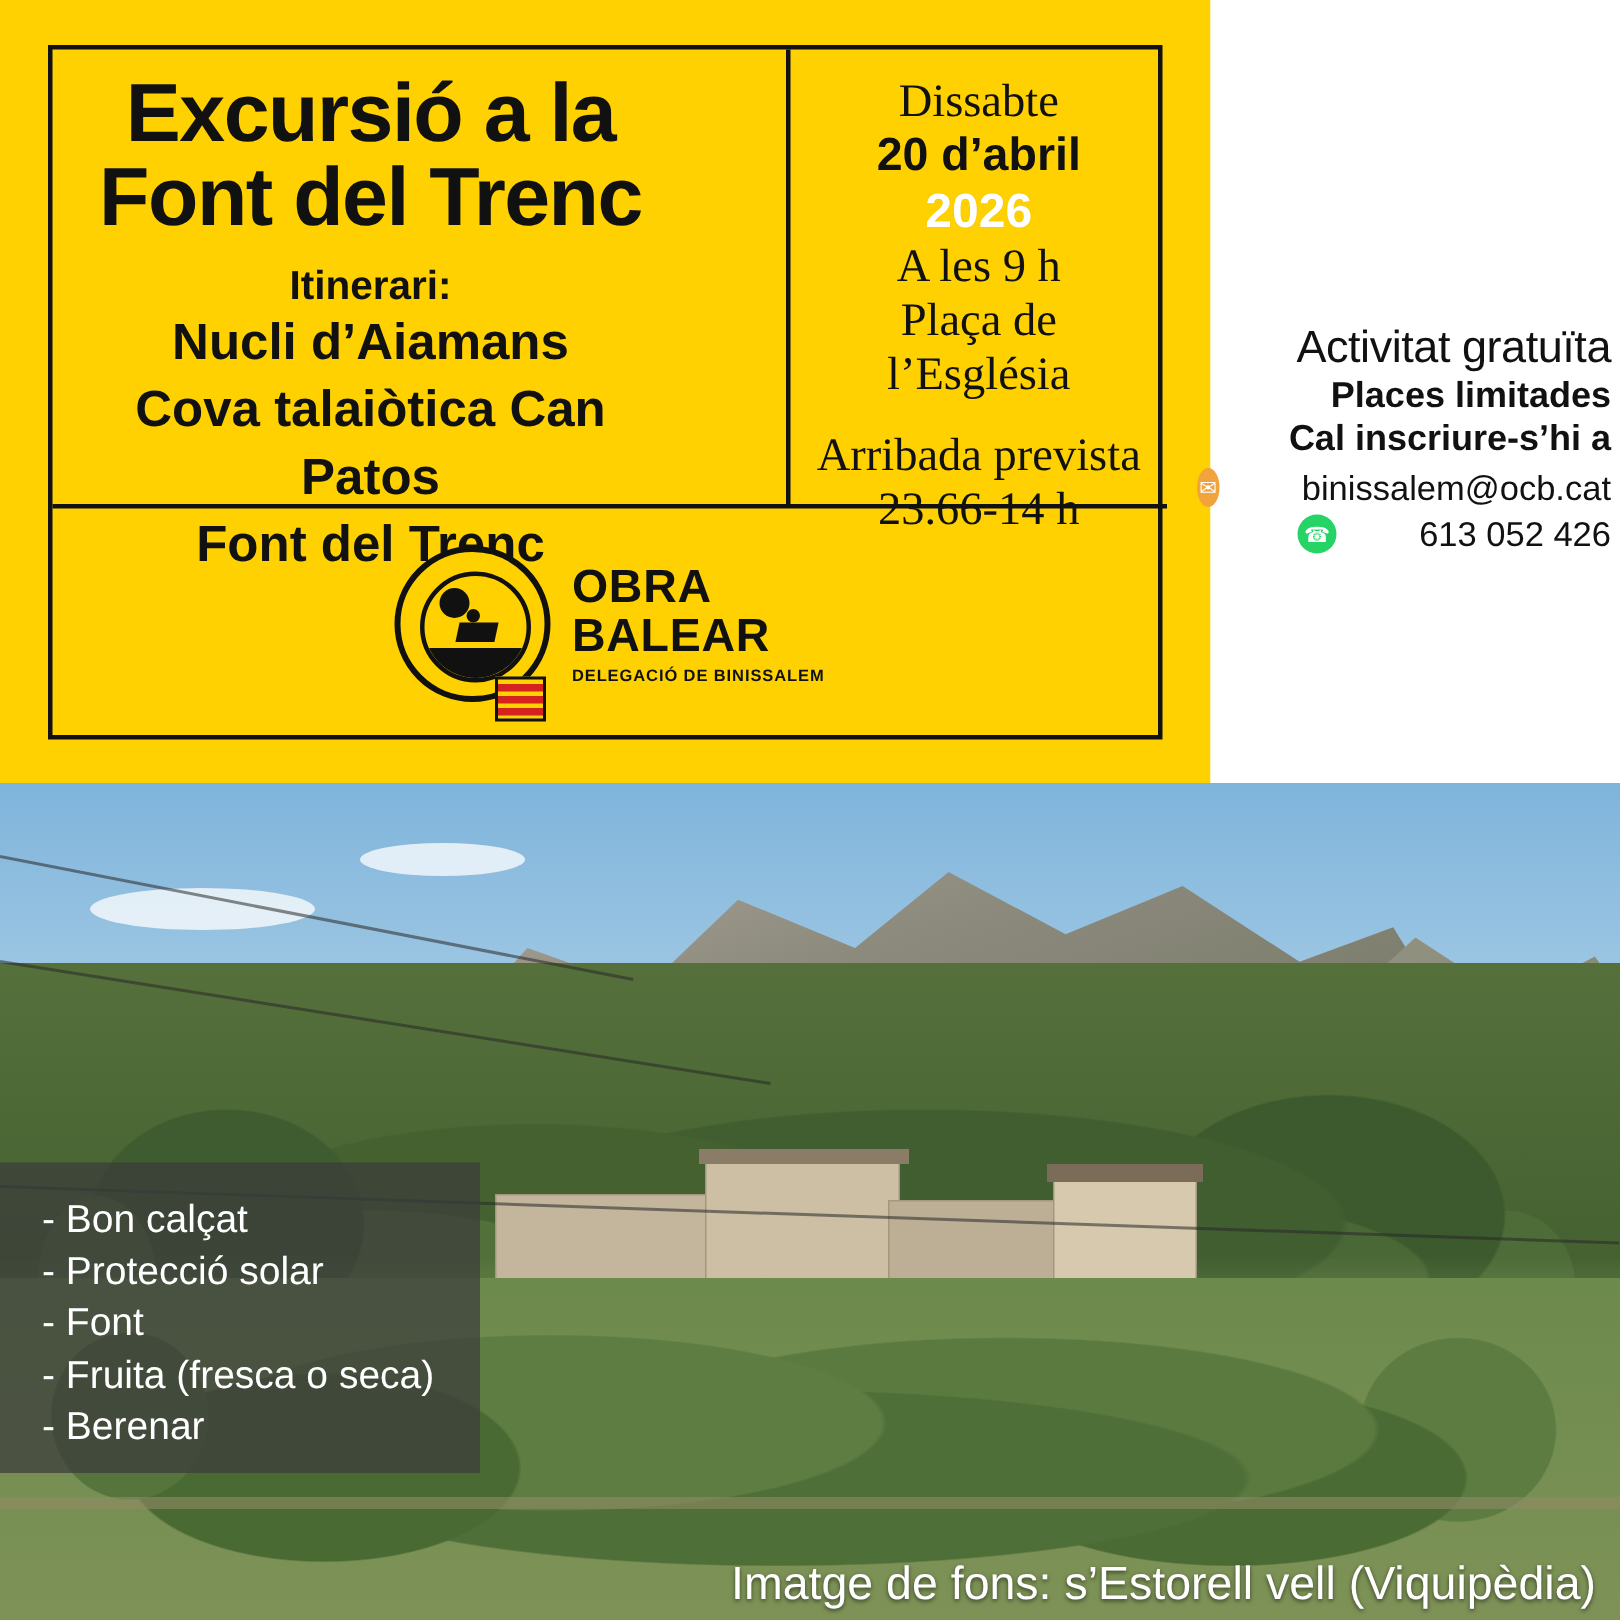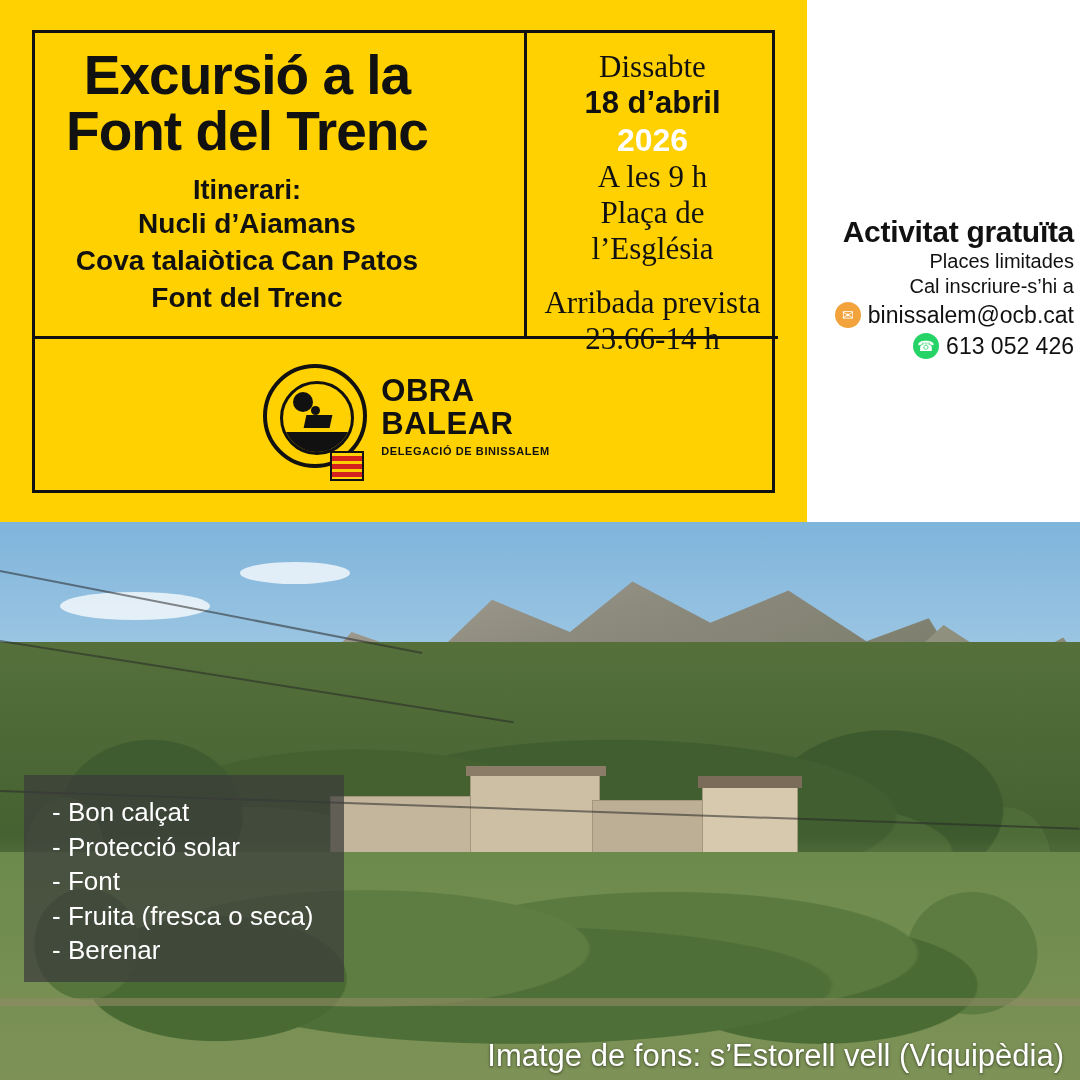--- a/index.html
+++ b/index.html
@@ -67,21 +67,21 @@
     text-align: center;
   }
   .itinerari-label {
     margin-top: 16px;
     font-weight: bold;
     font-size: 27px;
     color: #111;
   }
   .itinerari-item {
     font-weight: bold;
-    font-size: 28px;
+    font-size: 34px;
     color: #111;
     line-height: 1.32;
   }
 
   
   .right-col {
     position: absolute;
     left: 492px; top: 0;
     width: 251px; height: 303px;
     padding: 16px 10px 0 10px;
@@ -181,31 +181,31 @@
   
   .info {
     position: absolute;
     left: 798px; top: 215px;
     width: 282px;
     text-align: right;
     padding-right: 6px;
     color: #111;
   }
   .info-h {
-    font-weight: bold; font-size: 30px; line-height: 1.14;
+    font-weight: normal; font-size: 30px; line-height: 1.14;
     letter-spacing: -0.3px;
   }
   .info-s {
-    font-weight: normal; font-size: 20px; line-height: 1.22;
+    font-weight: bold; font-size: 24px; line-height: 1.22;
   }
   .contact-row {
     display: flex; align-items: center; justify-content: flex-end;
     gap: 7px; margin-top: 4px;
   }
-  .contact-row .txt { font-size: 23px; }
+  .contact-row .txt { font-size: 23px; margin-left: 48px; }
   .ic {
     display: inline-flex; align-items: center; justify-content: center;
     width: 26px; height: 26px; border-radius: 50%;
     font-size: 14px; color: #fff;
   }
   .ic.mail { background: #F2A33C; }
   .ic.wa { background: #25D366; }
 
   
   .photo {
@@ -285,21 +285,20 @@
     transform-origin: left center;
   }
 
   
   .list-box {
     position: absolute;
     left: 0; top: 775px;
     width: 320px; height: 207px;
     background: rgba(60,60,60,0.72);
     padding: 20px 0 0 28px;
-    margin-left: 24px;
   }
   .list-box .li {
     color: #ffffff;
     font-size: 26px;
     line-height: 1.33;
     white-space: nowrap;
   }
 
   .credit {
     position: absolute;
@@ -325,21 +324,21 @@
       <div class="title">Excursió a la
 Font del Trenc</div>
       <div class="itinerari-label">Itinerari:</div>
       <div class="itinerari-item">Nucli d’Aiamans</div>
       <div class="itinerari-item">Cova talaiòtica Can Patos</div>
       <div class="itinerari-item">Font del Trenc</div>
     </div>
 
     <div class="right-col">
       <div class="rc-line">Dissabte</div>
-      <div class="rc-bold">18 d’abril</div>
+      <div class="rc-bold">20 d’abril</div>
       <div class="rc-year">2026</div>
       <div class="rc-line">A les 9 h</div>
       <div class="rc-line">Plaça de l’Església</div>
       <div class="rc-gap"></div>
       <div class="rc-line">Arribada prevista</div>
       <div class="rc-line">23.66-14 h</div>
     </div>
 
     <div class="logo-area">
       <div class="logo-seal">

